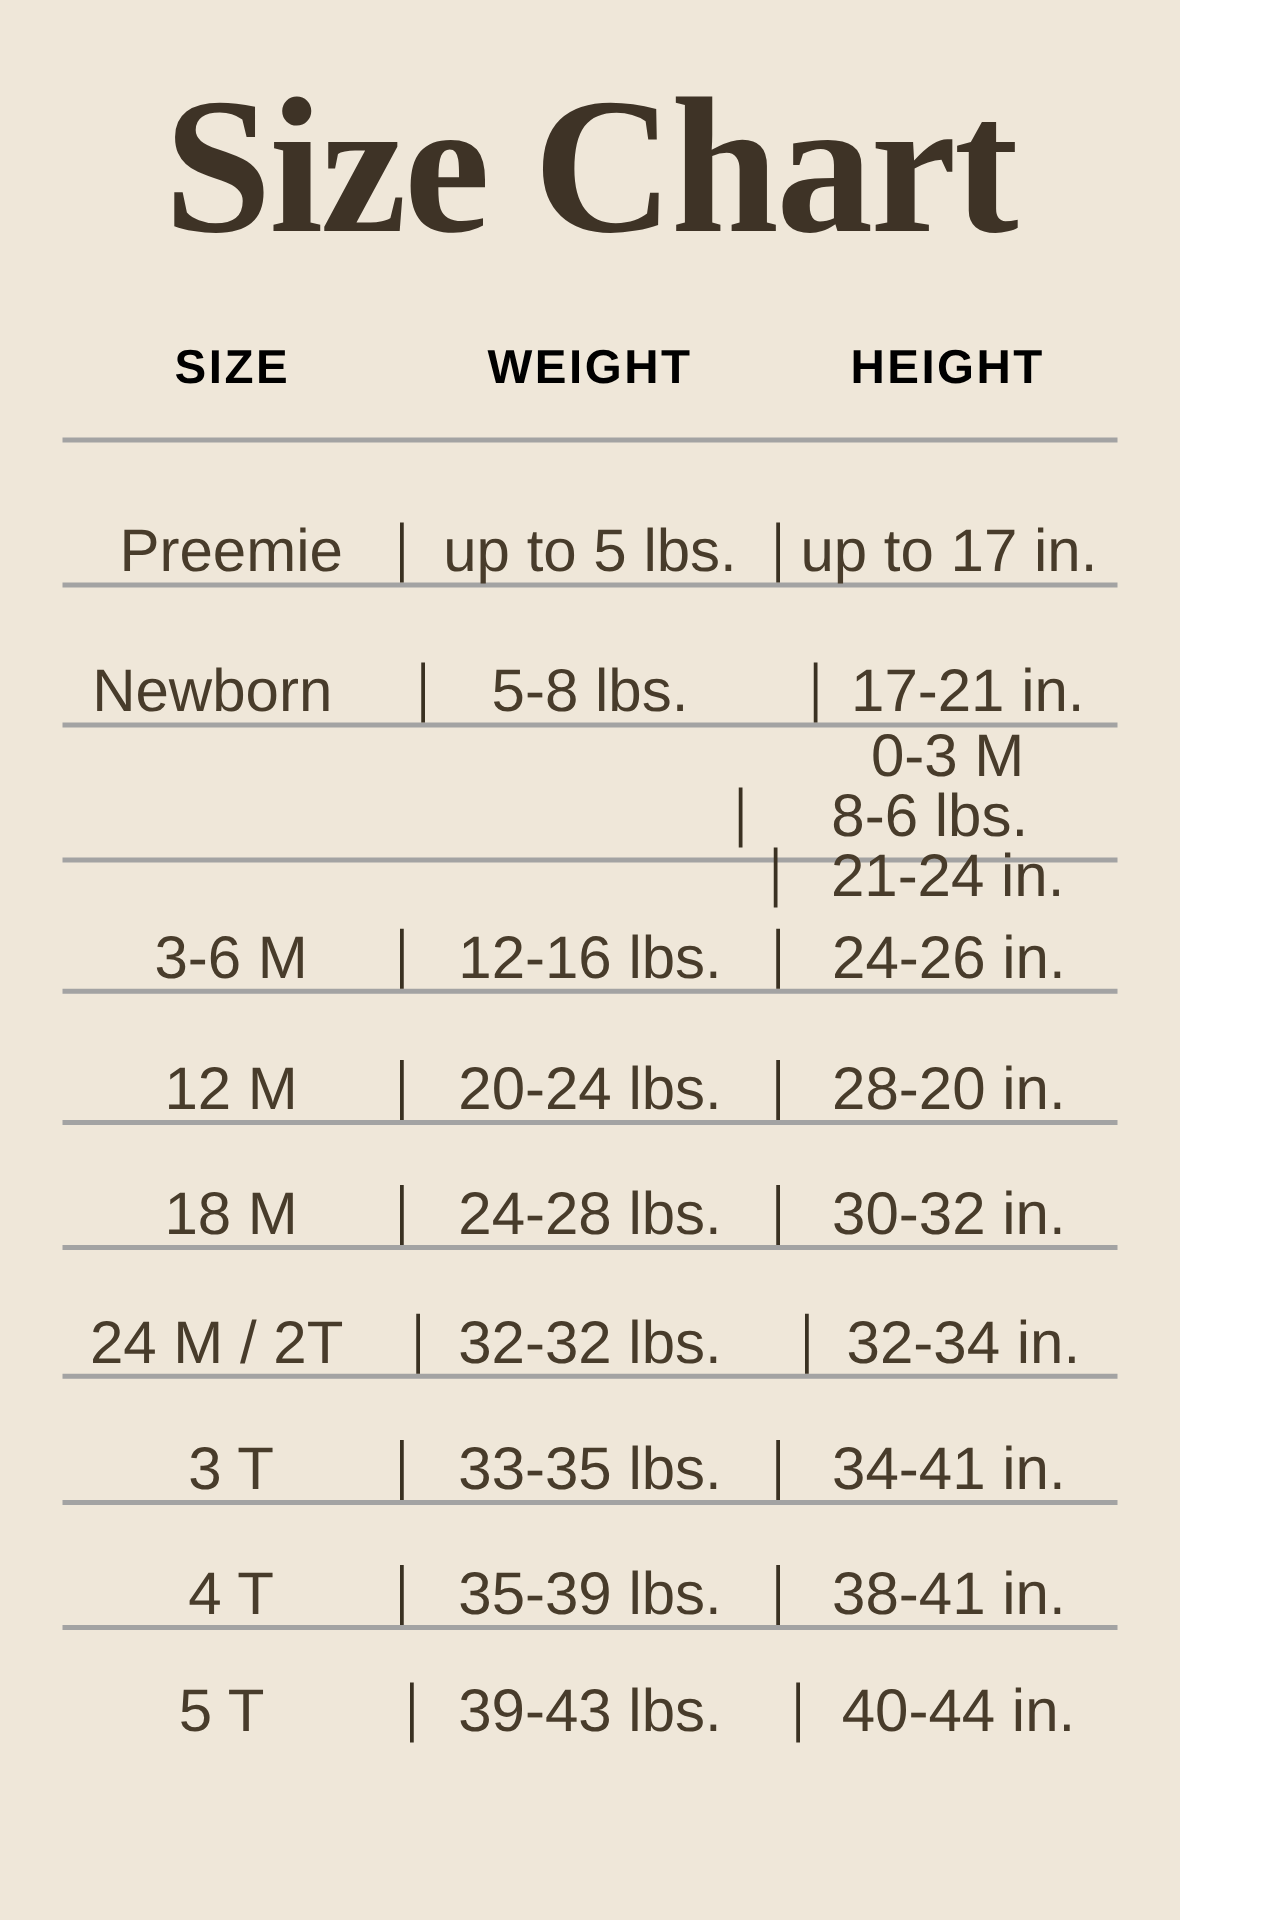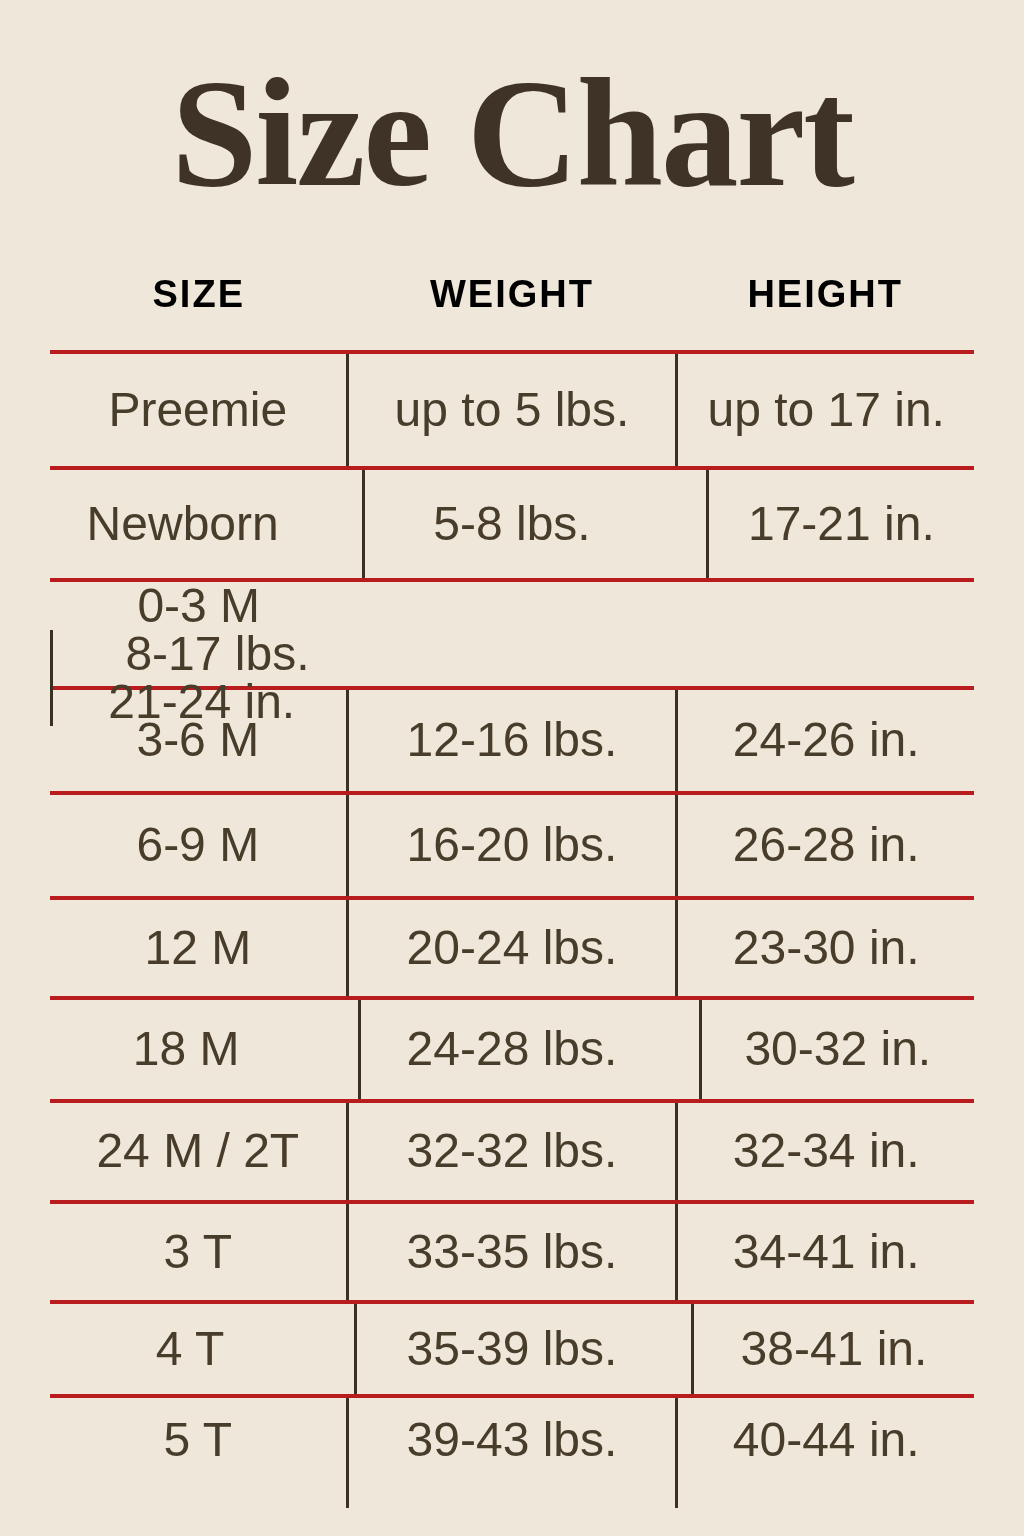--- a/index.html
+++ b/index.html
@@ -1,21 +1,21 @@
 <!DOCTYPE html>
 <html><head>
 <meta charset="utf-8">
 <style>
   html, body {
     margin: 0;
     padding: 0;
   }
   .page {
     position: relative;
-    width: 1024px;
+    width: 944px;
     height: 1536px;
     background: #efe7d9;
     overflow: hidden;
     font-family: "Liberation Sans", "DejaVu Sans", sans-serif;
     color: #483c2b;
   }
   .title {
     padding-top: 52px;
     text-align: center;
     font-family: "Liberation Serif", "DejaVu Serif", serif;
@@ -34,22 +34,23 @@
     font-weight: 700;
     letter-spacing: 2px;
     text-align: center;
     color: #000000;
   }
   .size-table {
     margin: 34px 50px 0 50px;
   }
   .row {
     display: flex;
-    border-top: 4px solid #b91c1c;
+    border-top: 4px solid #a3a3a3;
     height: 100px;
+    align-items: flex-end;
   }
   .row:nth-child(1)  { height: 112px; }
   .row:nth-child(2)  { height: 108px; gap: 47px; }
   .row:nth-child(3)  { height: 104px; flex-direction: column; }
   .row:nth-child(4)  { height: 101px; }
   .row:nth-child(5)  { height: 101px; }
   .row:nth-child(6)  { height: 96px;  }
   .row:nth-child(7)  { height: 99px; gap: 36px;  }
   .row:nth-child(8)  { height: 97px;  }
   .row:nth-child(9)  { height: 96px;  }
@@ -93,40 +94,35 @@
     </div>
 
     <div class="row">
       <div class="cell c1">Newborn</div>
       <div class="cell c2">5-8 lbs.</div>
       <div class="cell c3">17-21 in.</div>
     </div>
 
     <div class="row">
       <div class="cell c1">0-3 M</div>
-      <div class="cell c2">8-17 lbs.</div>
+      <div class="cell c2">8-6 lbs.</div>
       <div class="cell c3">21-24 in.</div>
     </div>
 
     <div class="row">
       <div class="cell c1">3-6 M</div>
       <div class="cell c2">12-16 lbs.</div>
       <div class="cell c3">24-26 in.</div>
     </div>
 
-    <div class="row">
-      <div class="cell c1">6-9 M</div>
-      <div class="cell c2">16-20 lbs.</div>
-      <div class="cell c3">26-28 in.</div>
-    </div>
 
     <div class="row">
       <div class="cell c1">12 M</div>
       <div class="cell c2">20-24 lbs.</div>
-      <div class="cell c3">23-30 in.</div>
+      <div class="cell c3">28-20 in.</div>
     </div>
 
     <div class="row">
       <div class="cell c1">18 M</div>
       <div class="cell c2">24-28 lbs.</div>
       <div class="cell c3">30-32 in.</div>
     </div>
 
     <div class="row">
       <div class="cell c1">24 M / 2T</div>

